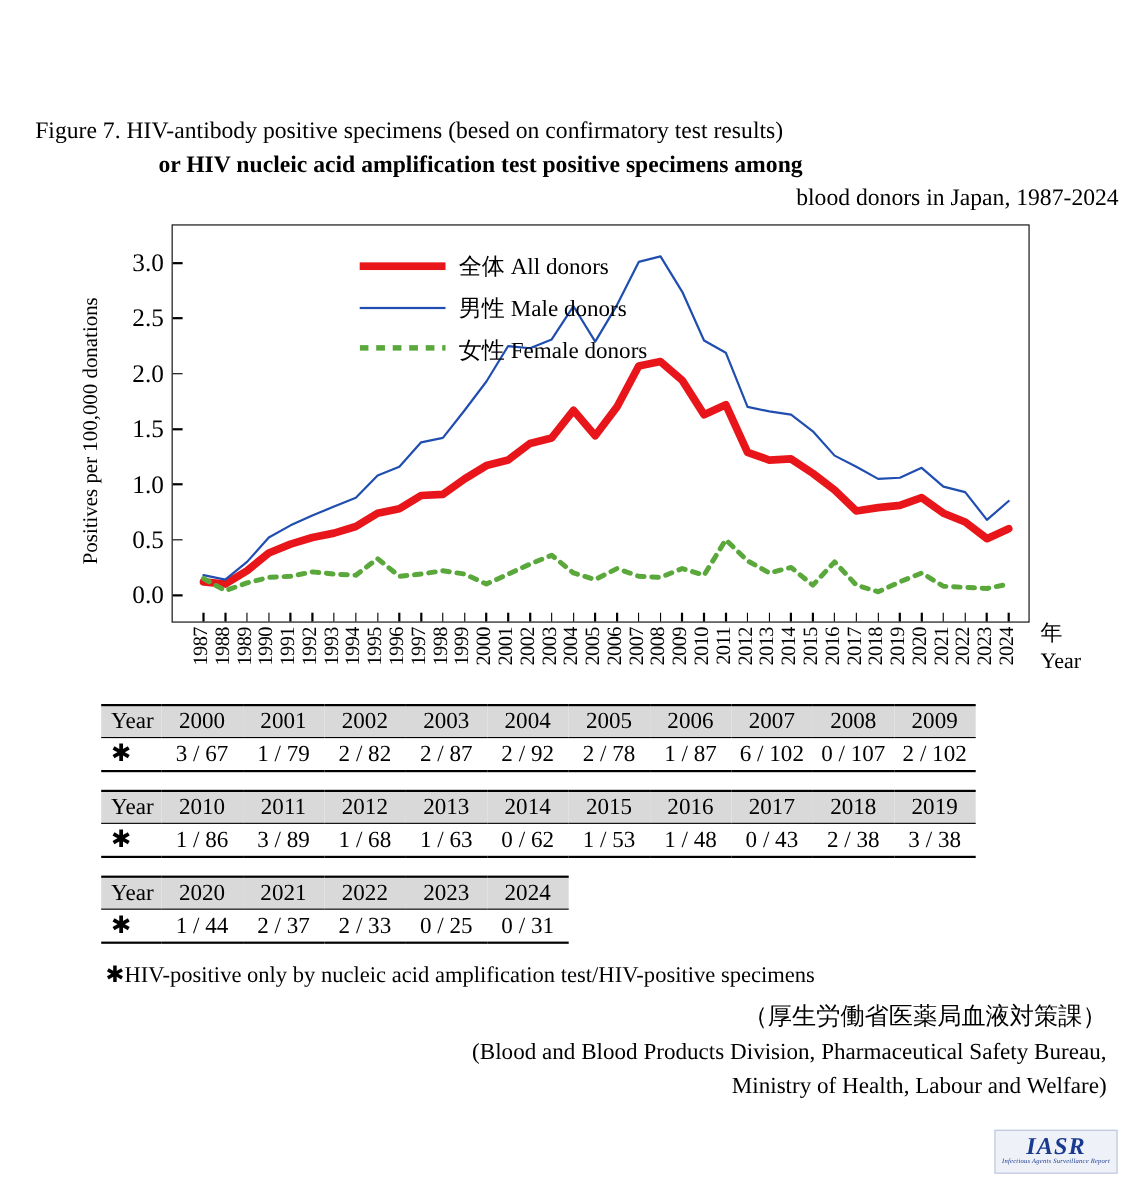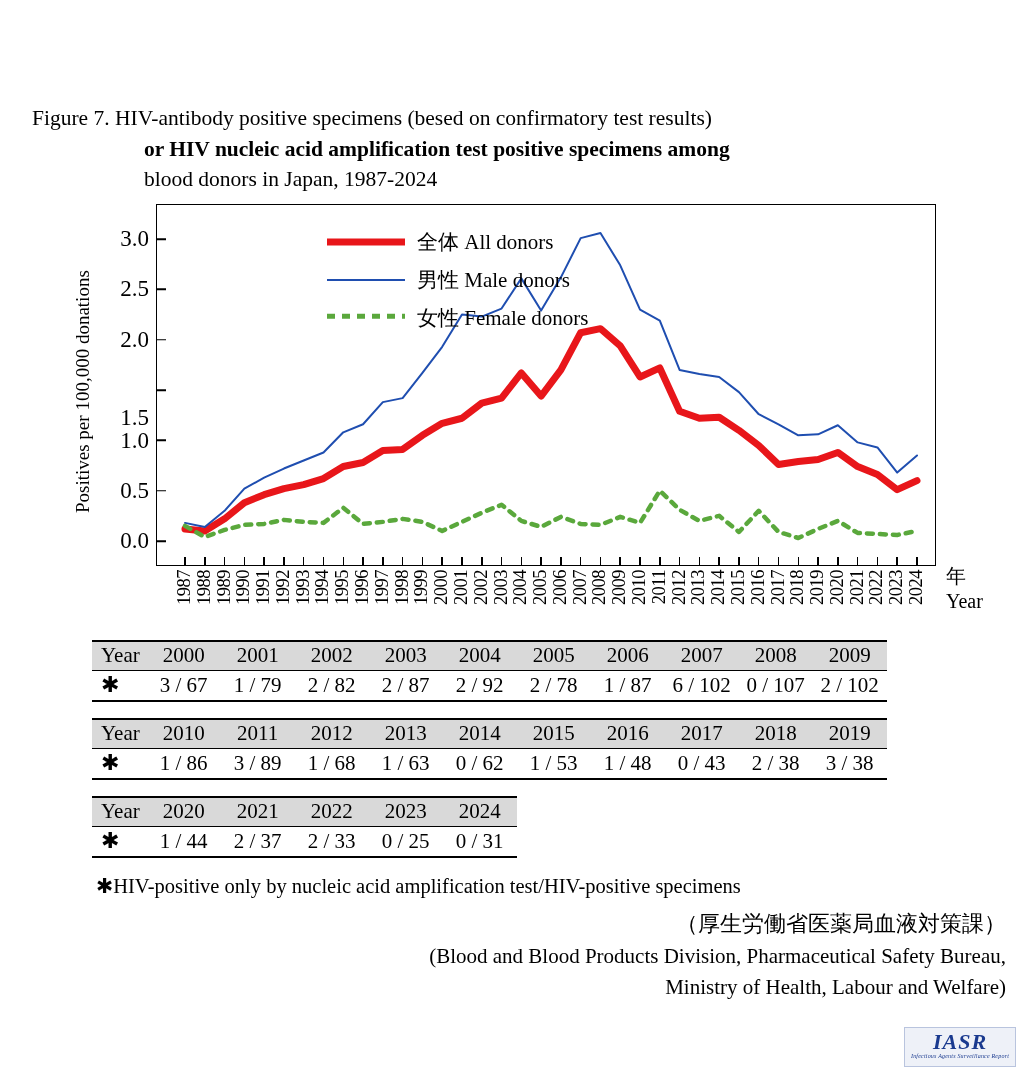--- a/index.html
+++ b/index.html
@@ -21,21 +21,21 @@
     left: 26px; top: 20px; width: 990px;
     font-size: 26px; font-weight: bold; line-height: 1.38;
   }
   .title-ja .l2 { display: block; padding-left: 52px; }
   .title-en {
     position: absolute;
     left: 32px; top: 103px; width: 985px;
     font-size: 21.5px; line-height: 1.42;
   }
   .title-en .l2 { display: block; padding-left: 112px; font-weight: bold; }
-  .title-en .l3 { display: block; padding-left: 112px; }
+  .title-en .l3 { display: block; padding-left: 112px; text-align: right; }
 
   
   .chart-wrap {
     position: absolute;
     left: 26px; top: 196px;
     width: 990px; height: 430px;
   }
   .ylabel-ja {
     position: absolute; left: 2px; top: 4px;
     width: 26px;
@@ -223,21 +223,21 @@
           <span class="legend-label">女性 Female donors</span>
         </div>
       </div>
     <div class="ytick-mark" style="top: 336px;"></div>
         <div class="ytick" style="top: 336px;">0.0</div>
         <div class="ytick-mark" style="top: 285.688px;"></div>
         <div class="ytick" style="top: 285.688px;">0.5</div>
         <div class="ytick-mark" style="top: 235.375px;"></div>
         <div class="ytick" style="top: 236px;">1.0</div>
         <div class="ytick-mark" style="top: 185.062px;"></div>
-        <div class="ytick" style="top: 185.062px; margin-top: 28px;">1.5</div>
+        <div class="ytick" style="top: 185.062px;">1.5</div>
         <div class="ytick-mark" style="top: 134.75px;"></div>
         <div class="ytick" style="top: 134.75px;">2.0</div>
         <div class="ytick-mark" style="top: 84.4375px;"></div>
         <div class="ytick" style="top: 84.4375px;">2.5</div>
         <div class="ytick-mark" style="top: 34.125px;"></div>
         <div class="ytick" style="top: 34.125px;">3.0</div>
         <div class="xtick-mark" style="left: 27.25px;"></div>
         <div class="xtick-mark" style="left: 47.0338px;"></div>
         <div class="xtick-mark" style="left: 66.8176px;"></div>
         <div class="xtick-mark" style="left: 86.6014px;"></div>

